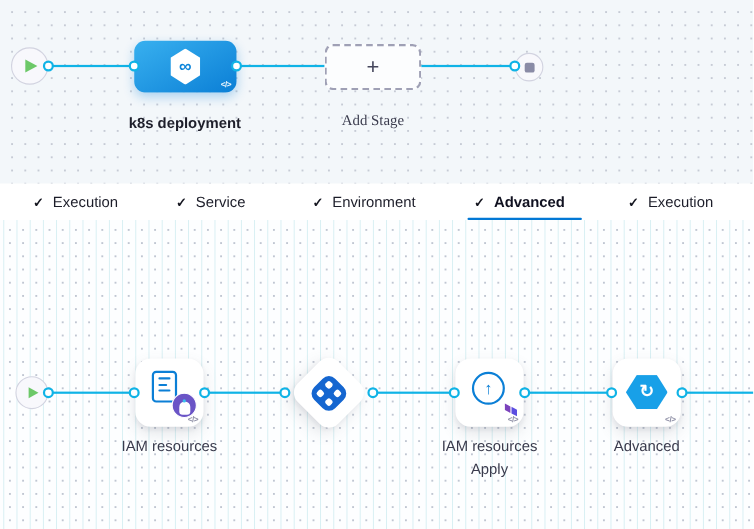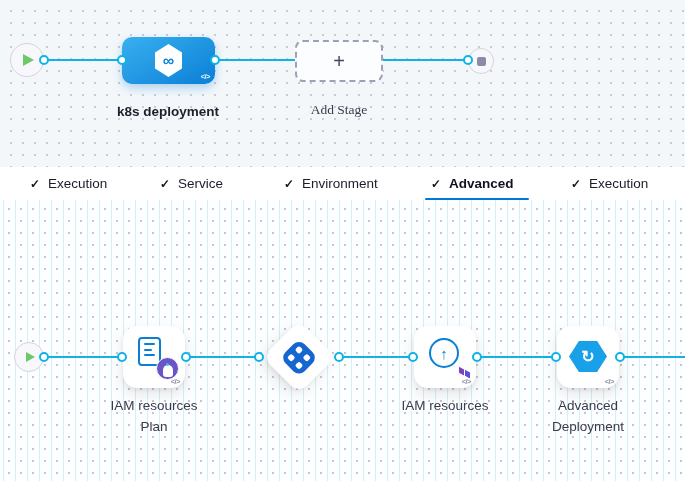--- a/index.html
+++ b/index.html
@@ -218,24 +218,23 @@
     <div class="ring" style="left:181px;top:152px;"></div>
     <div class="ring" style="left:254px;top:152px;"></div>
     <div class="ring" style="left:334px;top:152px;"></div>
     <div class="ring" style="left:408px;top:152px;"></div>
     <div class="ring" style="left:472px;top:152px;"></div>
     <div class="ring" style="left:551px;top:152px;"></div>
     <div class="ring" style="left:615px;top:152px;"></div>
 
     <div class="node-label" style="left:84px;top:195px;">
       <div>IAM resources</div>
-      <div>Plan</div>
     </div>
     <div class="node-label" style="left:375px;top:195px;">
       <div>IAM resources</div>
+      <div>Apply</div>
     </div>
     <div class="node-label" style="left:518px;top:195px;">
       <div>Advanced</div>
-      <div>Deployment</div>
     </div>
   </div>
 
 </div>
 
 </body></html>

